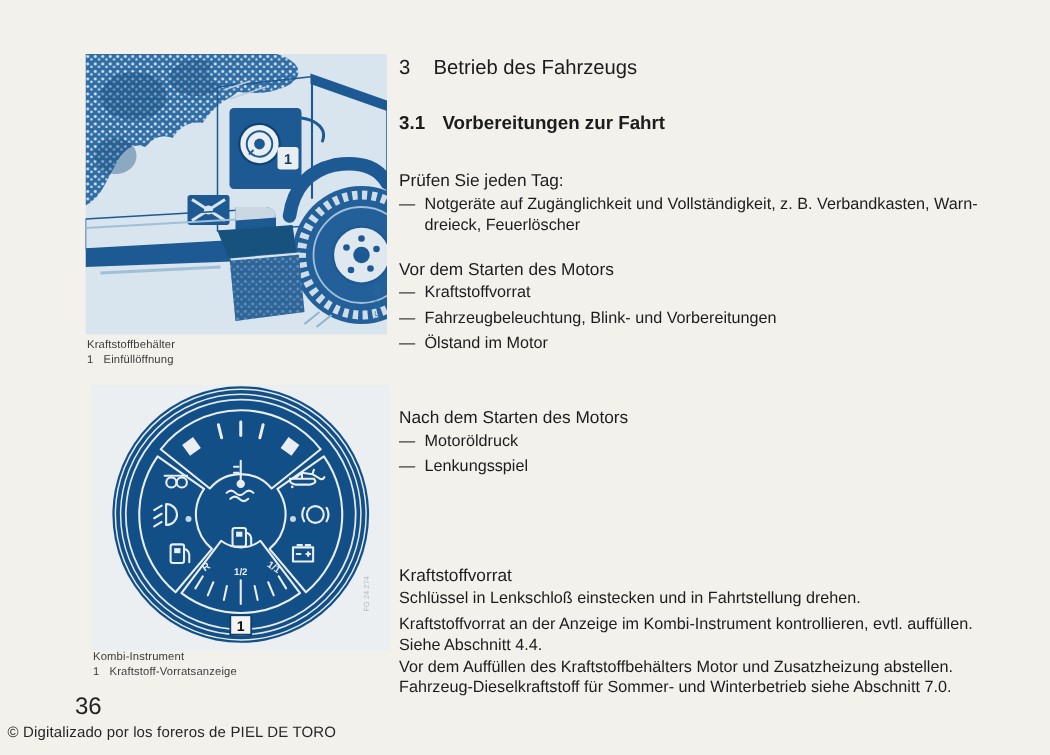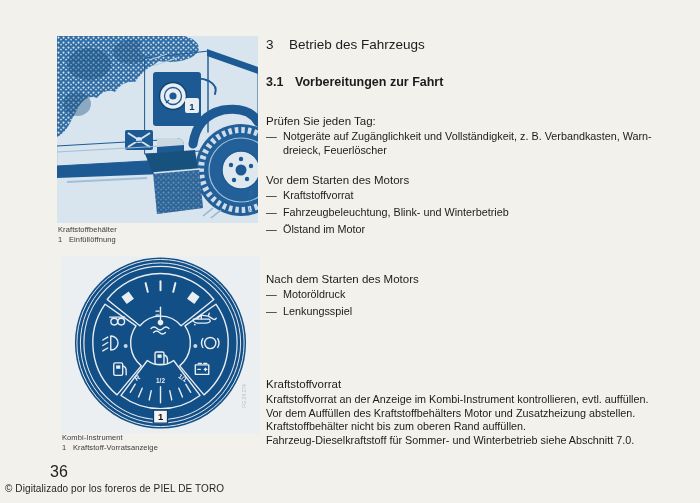--- a/index.html
+++ b/index.html
@@ -241,30 +241,31 @@
   </div>
 
   <div class="sub">Prüfen Sie jeden Tag:</div>
   <div class="item">
     <span class="dash">—</span><span>Notgeräte auf Zugänglichkeit und Vollständigkeit, z. B. Verbandkasten, Warn-</span><br>
     <span>dreieck, Feuerlöscher</span>
   </div>
 
   <div class="sub mtA">Vor dem Starten des Motors</div>
   <div class="item"><span class="dash">—</span><span>Kraftstoffvorrat</span></div>
-  <div class="item"><span class="dash">—</span><span>Fahrzeugbeleuchtung, Blink- und Winterbetrieb</span></div>
+  <div class="item"><span class="dash">—</span><span>Fahrzeugbeleuchtung, Blink- und Vorbereitungen</span></div>
   <div class="item"><span class="dash">—</span><span>Ölstand im Motor</span></div>
 
   <div class="sub mtB">Nach dem Starten des Motors</div>
   <div class="item"><span class="dash">—</span><span>Motoröldruck</span></div>
   <div class="item"><span class="dash">—</span><span>Lenkungsspiel</span></div>
 
   <div class="fuelblock">
     <div class="sub">Kraftstoffvorrat</div>
+    <div class="fl fl-gap">Schlüssel in Lenkschloß einstecken und in Fahrtstellung drehen.</div>
     <div class="fl">Kraftstoffvorrat an der Anzeige im Kombi-Instrument kontrollieren, evtl. auffüllen.</div>
+    <div class="fl fl-gap2">Siehe Abschnitt 4.4.</div>
     <div class="fl">Vor dem Auffüllen des Kraftstoffbehälters Motor und Zusatzheizung abstellen.</div>
-    <div class="fl">Kraftstoffbehälter nicht bis zum oberen Rand auffüllen.</div>
     <div class="fl">Fahrzeug-Dieselkraftstoff für Sommer- und Winterbetrieb siehe Abschnitt 7.0.</div>
   </div>
 </div>
 
 <div class="pageno">36</div>
 <div class="wm">© Digitalizado por los foreros de PIEL DE TORO</div>
 
 </body></html>

